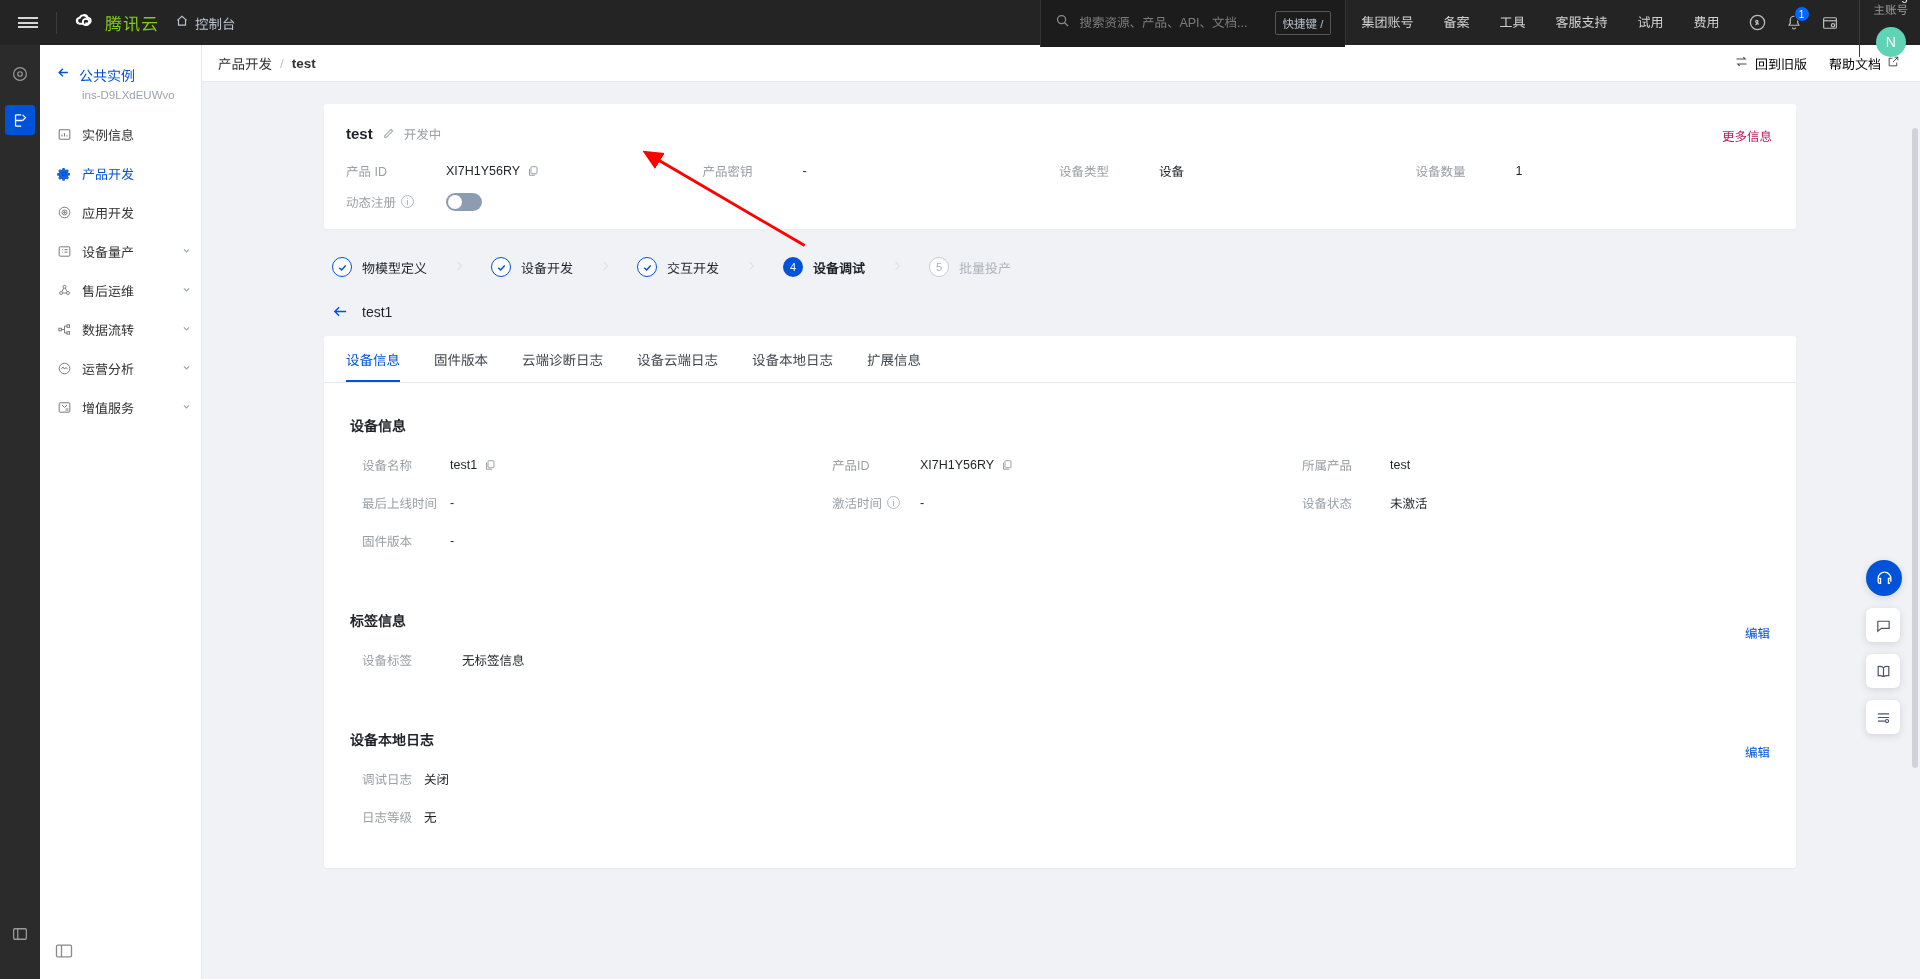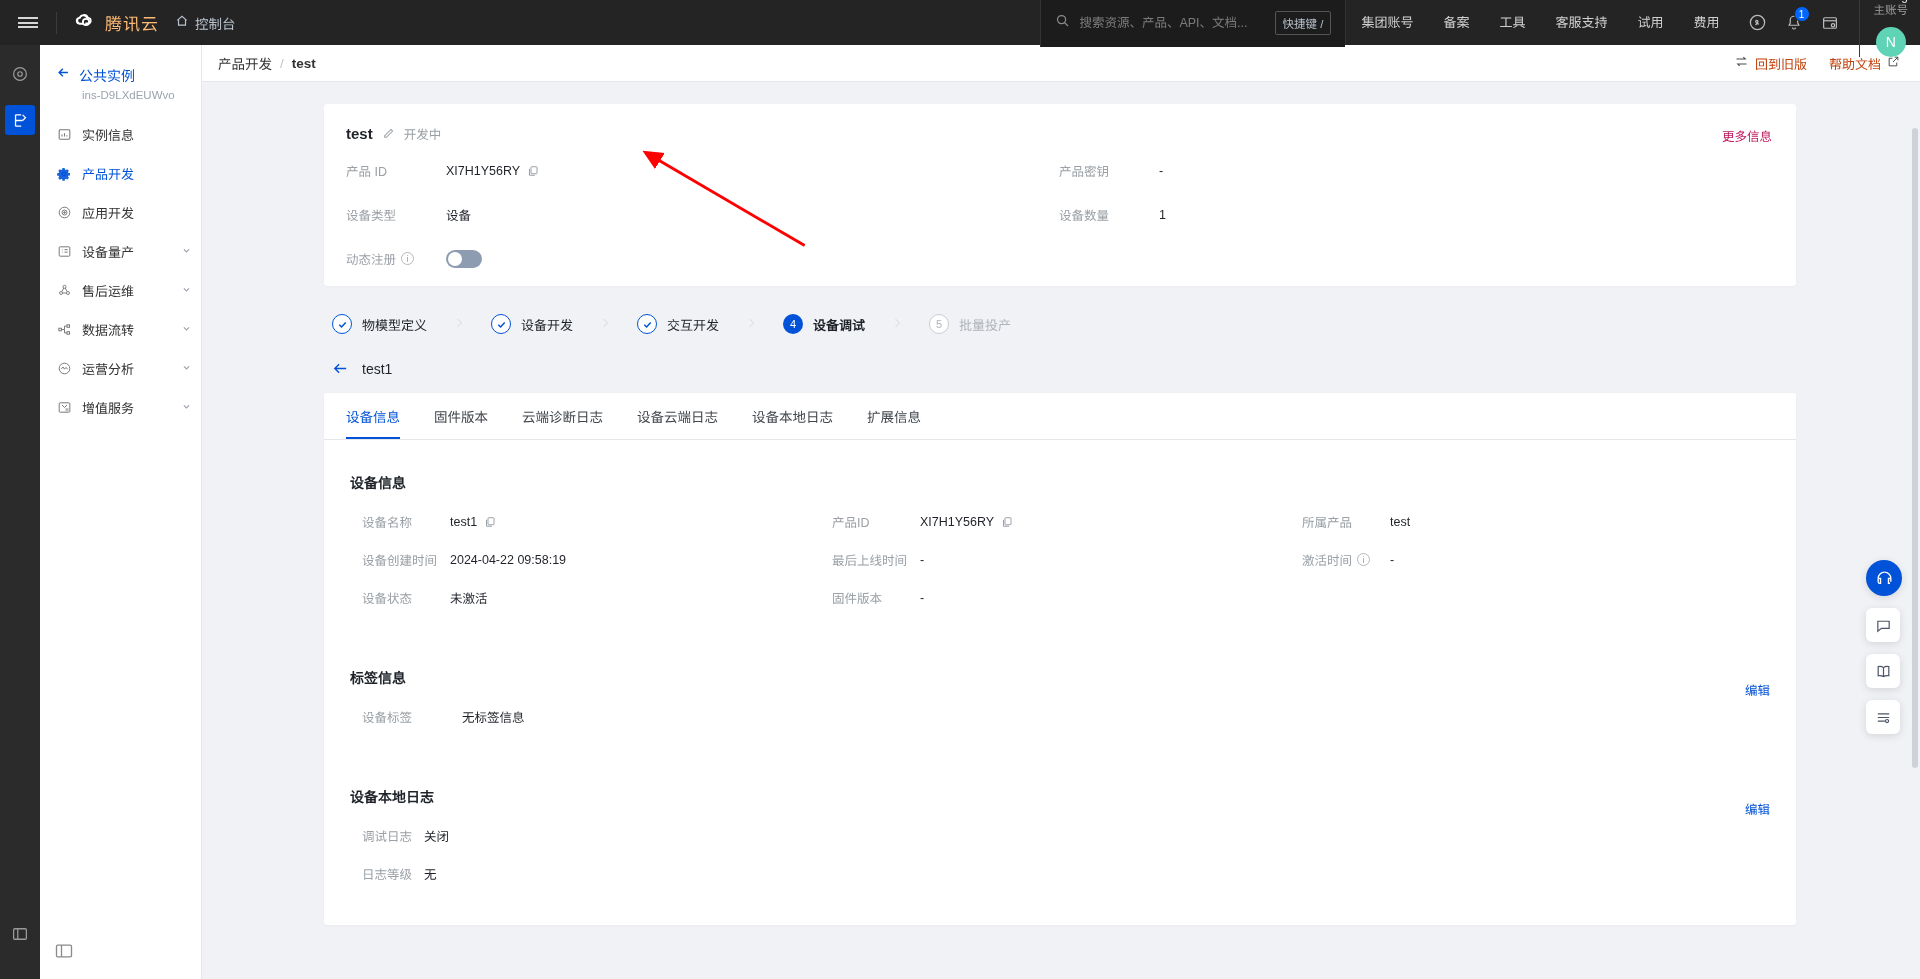--- a/index.html
+++ b/index.html
@@ -18,21 +18,21 @@
   }
   .tb-burger {
     width: 56px; height: 45px; display: flex; align-items: center;
     justify-content: center; cursor: pointer;
   }
   .tb-burger span { display:block; width:20px; height:2px; background:#d6d6d6; margin:2.5px 0; }
   .tb-divider { width:1px; height:22px; background:#3c3c3c; }
   .tb-logo {
     display:flex; align-items:center; gap:8px; padding:0 16px 0 18px; cursor:pointer;
   }
-  .tb-logo-txt { font-size:17px; color:#fdba74; letter-spacing:1px; }
+  .tb-logo-txt { font-size:17px; color:#84cc16; letter-spacing:1px; }
   .tb-console {
     display:flex; align-items:center; gap:6px; font-size:13.5px; color:#b9c3cf; cursor:pointer;
   }
   .tb-spacer { flex:1; }
   .tb-search {
     width: 305px; height: 49px; background:#1c1c1c;
     display:flex; align-items:center; gap:9px; padding:0 14px;
     border-left:1px solid #333; position:relative;
   }
   .tb-search input {
@@ -117,38 +117,38 @@
   .main { flex:1; display:flex; flex-direction:column; min-width:0; background:#f0f2f5; }
   .crumbbar {
     height:37px; background:#fff; border-bottom:1px solid #e5e7eb;
     display:flex; align-items:center; padding:0 20px 0 16px; flex:0 0 37px;
   }
   .crumb { font-size:13.5px; color:#333; display:flex; align-items:center; gap:8px; }
   .crumb .sep { color:#c0c4cc; }
   .crumb .cur { font-weight:700; }
   .crumb-right { margin-left:auto; display:flex; align-items:center; gap:22px; }
   .crumb-link {
-    font-size:13px; color:#c2410c; display:flex; align-items:center; gap:6px; cursor:pointer;
+    font-size:13px; color:#000000; display:flex; align-items:center; gap:6px; cursor:pointer;
   }
 
   .scroll { flex:1; overflow-y:auto; position:relative; padding:22px 124px 30px 122px; }
 
   .card {
     background:#fff; border-radius:3px; padding:20px 24px 18px 22px; position:relative;
     box-shadow:0 1px 2px rgba(0,0,0,.03);
   }
   .card-title-row { display:flex; align-items:center; gap:9px; margin-bottom:18px; }
   .card-title { font-size:15px; font-weight:700; color:#1f2329; }
   .pencil { color:#9aa0a6; cursor:pointer; display:flex; }
   .status-txt { font-size:12.5px; color:#9aa0a6; }
   .more-link {
     position:absolute; right:24px; top:22px; color:#be185d; font-size:12.5px; cursor:pointer;
   }
 
-  .kv-grid { display:grid; grid-template-columns: 1fr 1fr; row-gap:25px; }
+  .kv-grid { display:grid; grid-template-columns: 1fr 1fr 1fr 1fr; row-gap:12px; }
   .kv { display:flex; align-items:center; font-size:12.5px; min-height:18px; }
   .kv .k { color:#9aa0a6; width:100px; flex:0 0 100px; display:flex; align-items:center; gap:5px; }
   .kv .v { color:#1f2329; display:flex; align-items:center; gap:7px; }
   .copy { color:#8f959e; cursor:pointer; display:inline-flex; }
   .info-i {
     width:13px; height:13px; border:1px solid #b5b9bf; border-radius:50%;
     color:#9aa0a6; font-size:9px; display:inline-flex; align-items:center;
     justify-content:center; font-style:normal; cursor:pointer;
   }
   .switch {
@@ -659,24 +659,20 @@
                   </span>
                 </div>
               </div>
 
               <div class="kv">
                 <div class="k">所属产品</div>
                 <div class="v">test</div>
               </div>
 
 
-              <div class="kv">
-                <div class="k">设备创建时间</div>
-                <div class="v">2024-04-22 09:58:19</div>
-              </div>
 
               <div class="kv">
                 <div class="k">最后上线时间</div>
                 <div class="v">-</div>
               </div>
 
               <div class="kv">
                 <div class="k">
                   <span>激活时间</span>
                   <i class="info-i">i</i>

